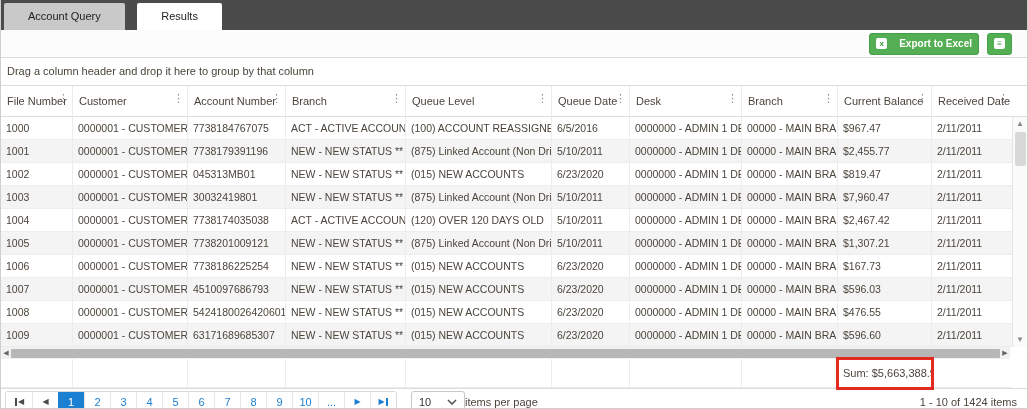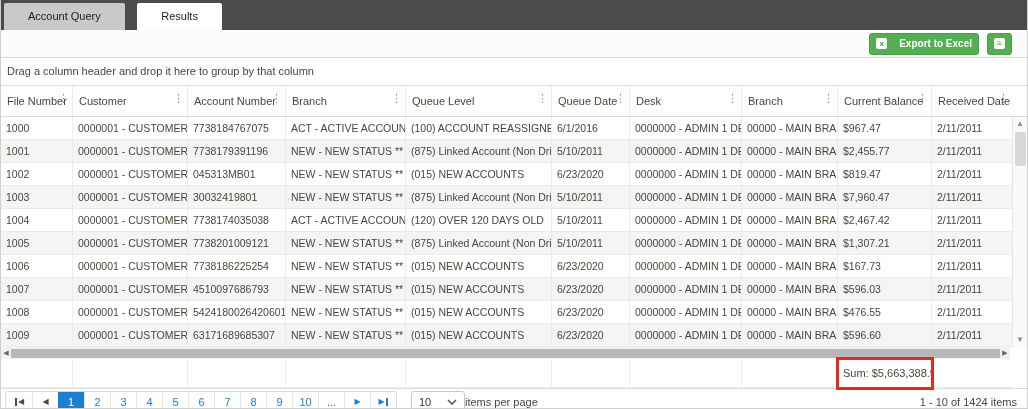--- a/index.html
+++ b/index.html
@@ -140,21 +140,21 @@
           <col style="width: 94px;">
           <col style="width: 80px;">
         </colgroup>
       <tbody id="grid-body">
           <tr>
             <td>1000</td>
             <td>0000001 - CUSTOMER ONE</td>
             <td>7738184767075</td>
             <td>ACT - ACTIVE ACCOUNT **</td>
             <td>(100) ACCOUNT REASSIGNED</td>
-            <td>6/1/2016</td>
+            <td>6/5/2016</td>
             <td>0000000 - ADMIN 1 DESK</td>
             <td>00000 - MAIN BRANCH</td>
             <td>$967.47</td>
             <td>2/11/2011</td>
           </tr>
           <tr class="alt">
             <td>1001</td>
             <td>0000001 - CUSTOMER ONE</td>
             <td>7738179391196</td>
             <td>NEW - NEW STATUS **</td>

